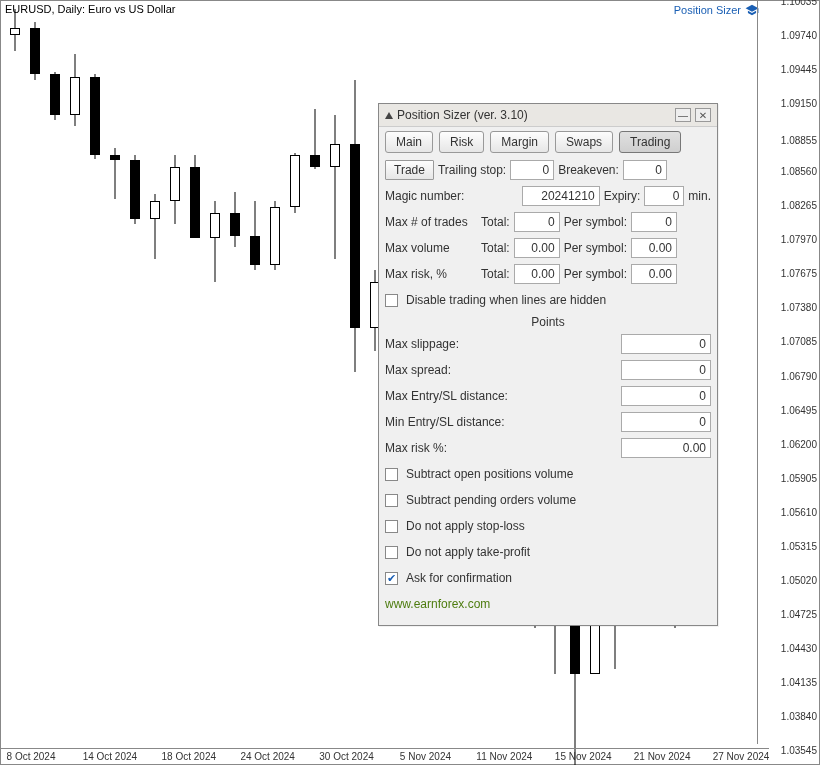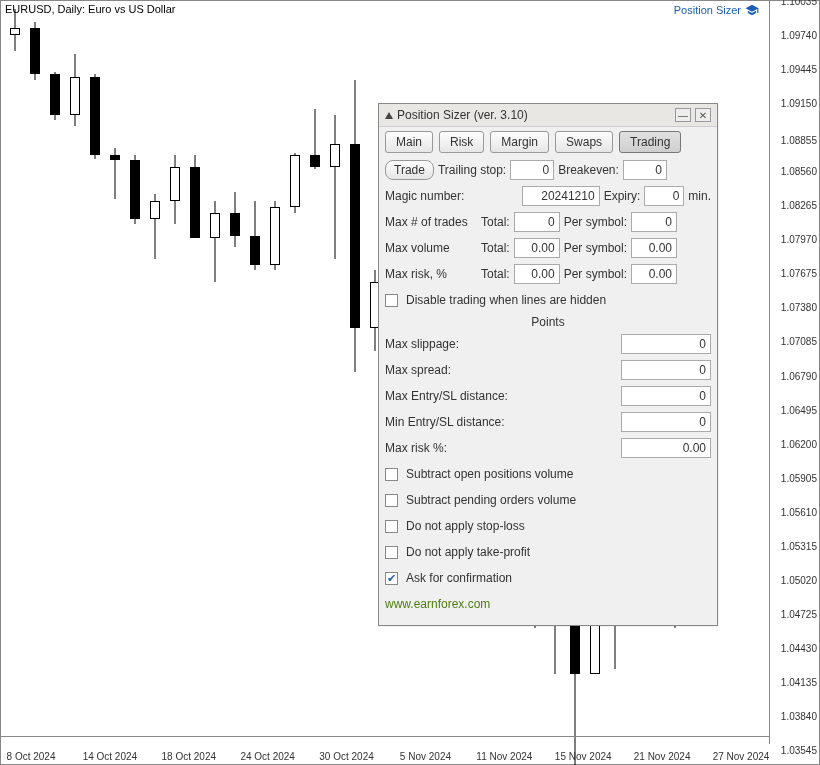--- a/index.html
+++ b/index.html
@@ -29,35 +29,35 @@
     font-size: 11px;
     color: #1a5fb4;
     display: flex;
     align-items: center;
     gap: 4px;
   }
   .chart-badge svg { width: 14px; height: 14px; }
   .y-axis {
     position: absolute;
     top: 0; right: 0; bottom: 20px;
-    width: 50px;
+    width: 62px;
     border-left: 1px solid #888;
     padding-left: 44px;
   }
   .y-tick {
     position: absolute;
     right: 2px;
     font-size: 10px;
     color: #333;
     transform: translateY(-50%);
   }
   .x-axis {
     position: absolute;
     left: 0; right: 50px; bottom: 0;
-    height: 28px;
+    height: 16px;
     border-top: 1px solid #888;
   }
   .x-tick {
     position: absolute;
     bottom: 2px;
     font-size: 10px;
     color: #333;
     transform: translateX(-50%);
     white-space: nowrap;
   }
@@ -156,21 +156,21 @@
     padding: 0 4px;
     text-align: right;
     font-size: 12px;
     font-family: inherit;
     color: #333;
   }
   .btn {
     border: 1px solid #999;
     background: linear-gradient(#fdfdfd,#e6e6e6);
     padding: 2px 8px;
-    border-radius: 8px;
+    border-radius: 1px;
     cursor: pointer;
     font-size: 12px;
   }
   .chk {
     width: 13px; height: 13px;
     border: 1px solid #888;
     background: #fff;
     display: inline-flex;
     align-items: center;
     justify-content: center;

